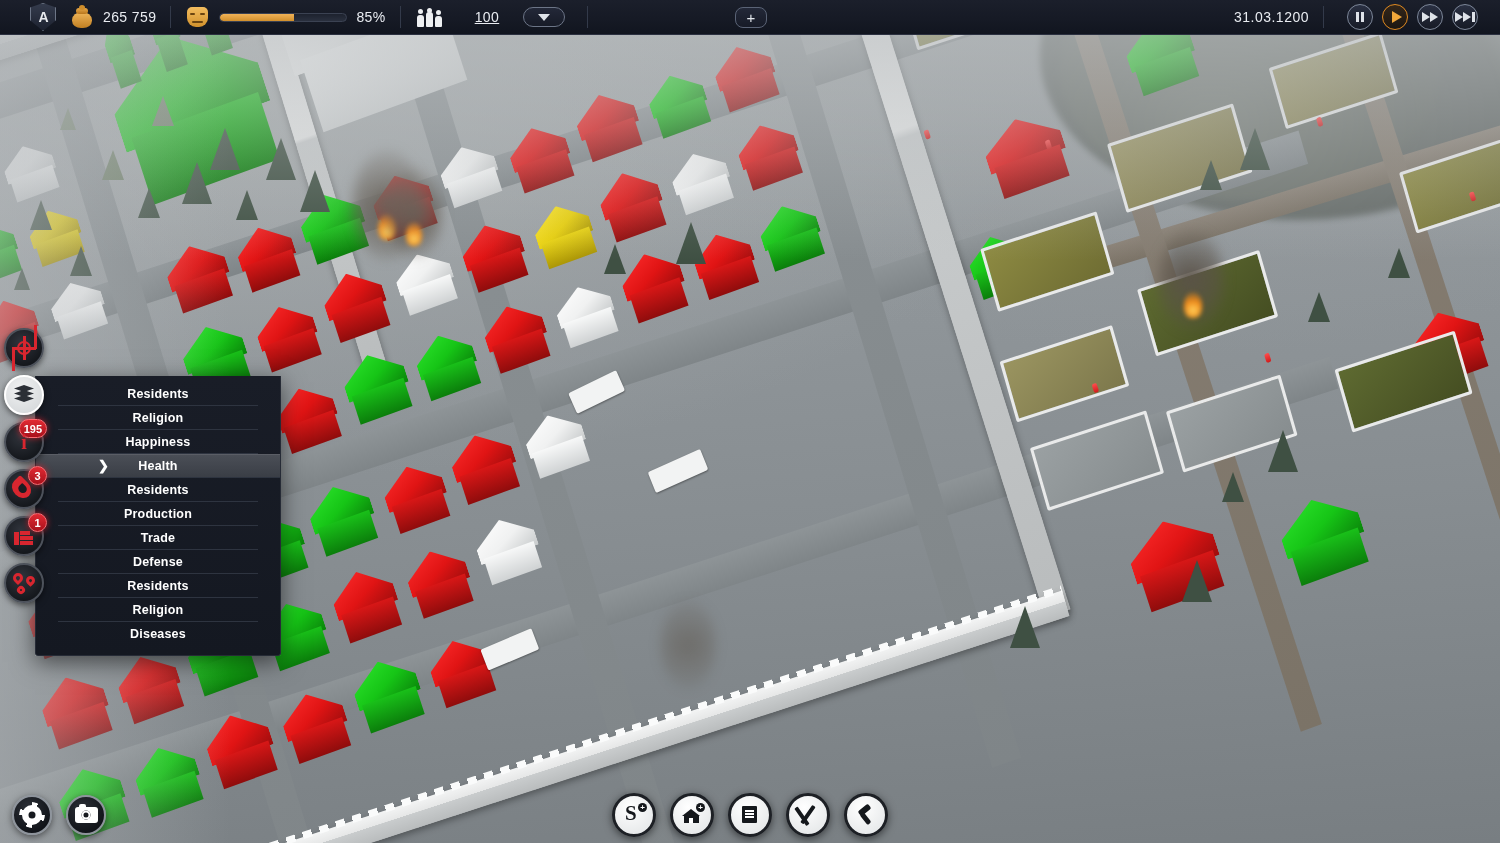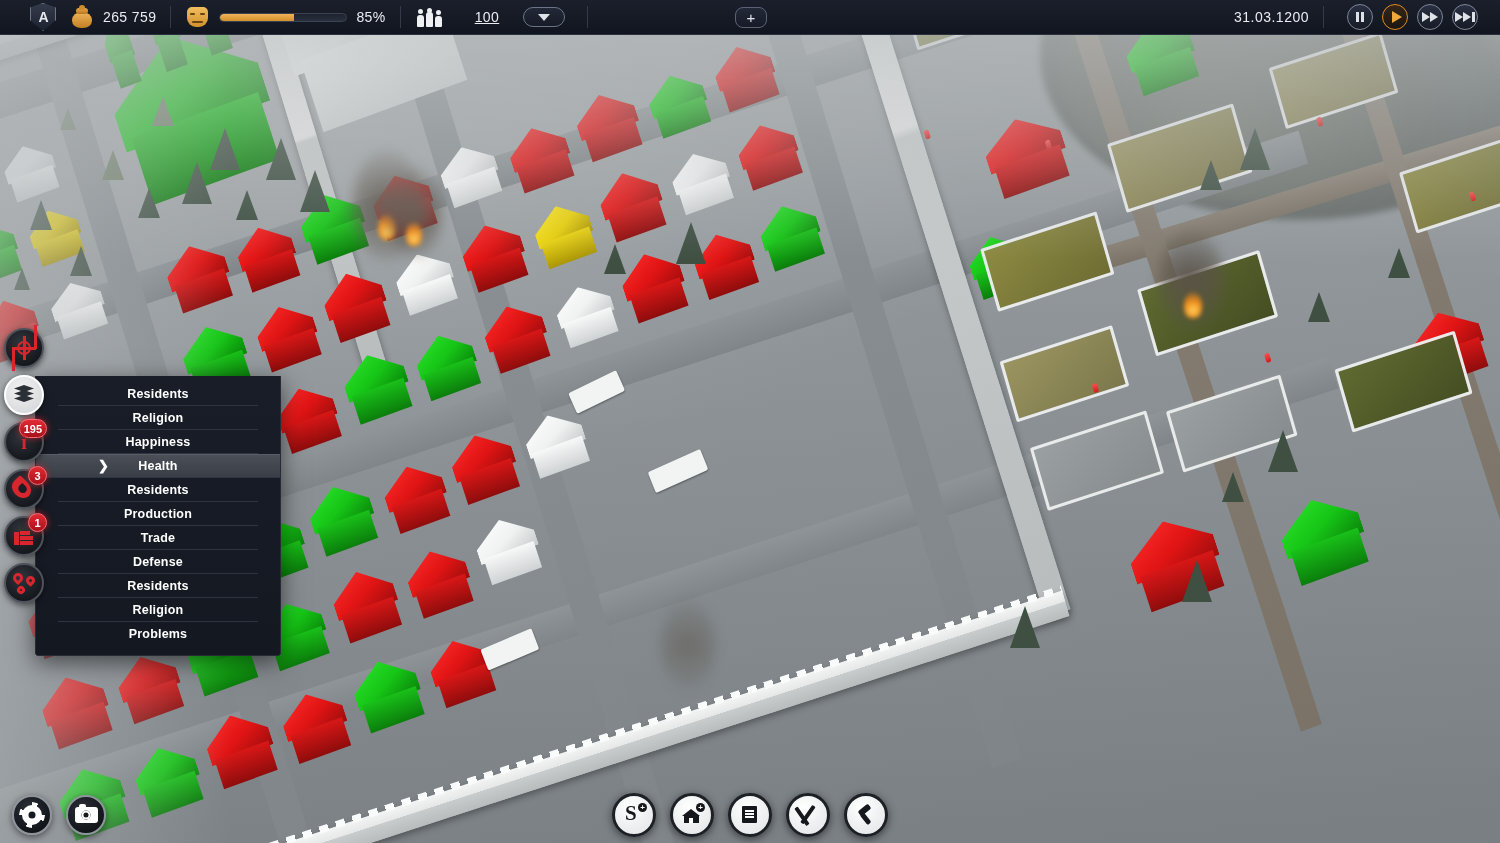--- a/index.html
+++ b/index.html
@@ -740,21 +740,21 @@
         <div class="lrow">
           <span>Defense</span>
         </div>
         <div class="lrow">
           <span>Residents</span>
         </div>
         <div class="lrow">
           <span>Religion</span>
         </div>
         <div class="lrow">
-          <span>Problems</span>
+          <span>Diseases</span>
         </div>
       </div>
   </div>
 
   <div id="bottomleft">
     <div class="cbtn">
       <div class="gear"></div>
     </div>
     <div class="cbtn">
       <div class="cam"></div>

